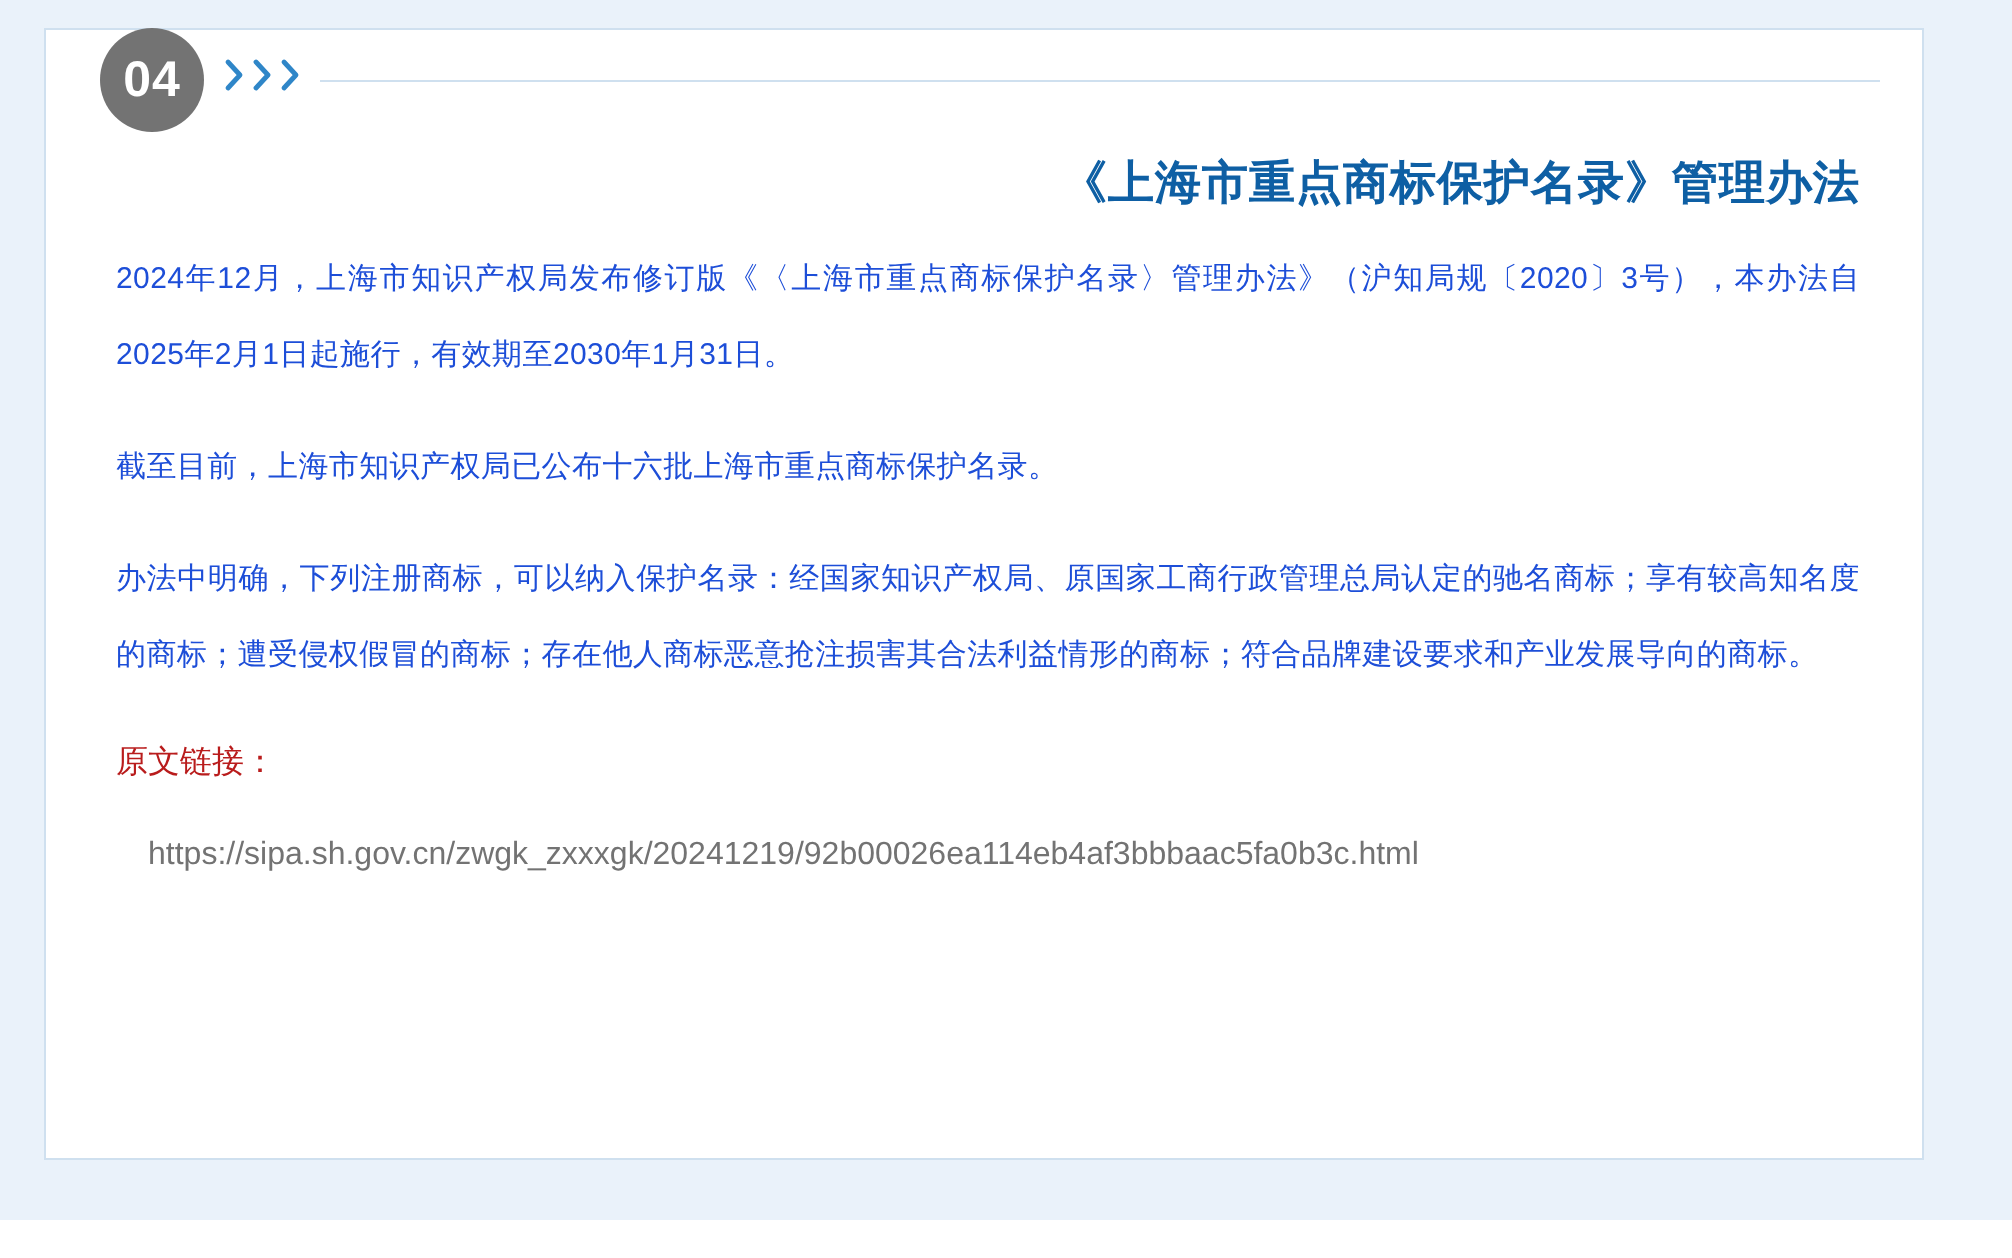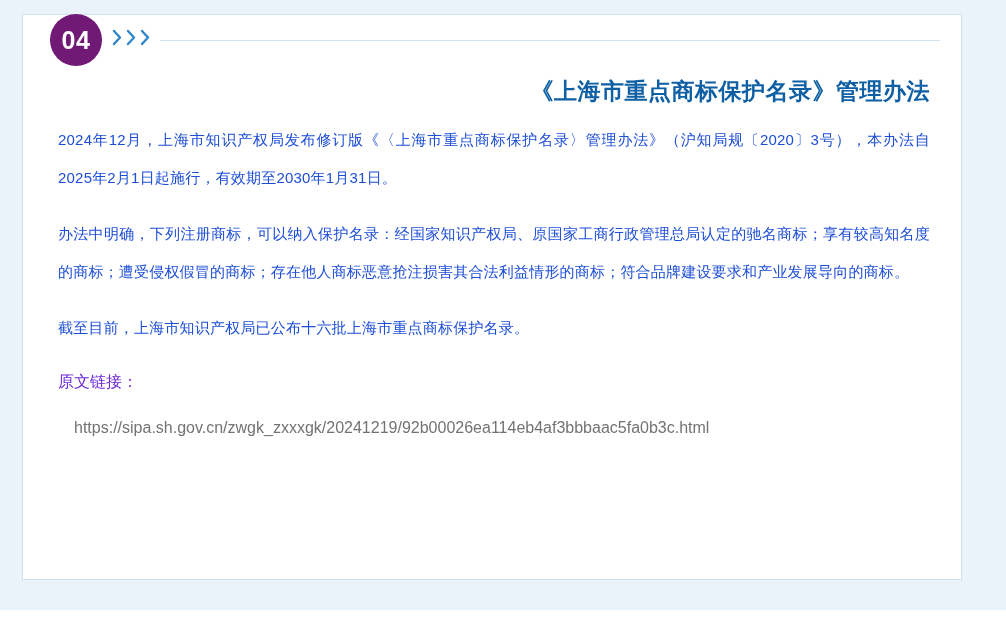--- a/index.html
+++ b/index.html
@@ -51,21 +51,21 @@
   }
 
   
   .badge {
     position: absolute;
     left: 50px;
     top: 14px;
     width: 52px;
     height: 52px;
     border-radius: 50%;
-    background: #701a75;
+    background: #737373;
     color: #ffffff;
     font-size: 25px;
     font-weight: bold;
     display: flex;
     align-items: center;
     justify-content: center;
     letter-spacing: 0.5px;
   }
 
   .chevrons {
@@ -116,21 +116,21 @@
   .para {
     color: #1d4ed8;
     font-size: 15px;
     line-height: 38px;
     margin: 0 0 18px 0;
     text-align: justify;
     letter-spacing: 0.2px;
   }
 
   .src-label {
-    color: #6d28d9;
+    color: #b91c1c;
     font-size: 16px;
     line-height: 30px;
     margin: 20px 0 0 0;
   }
   .src-url {
     color: #737373;
     font-size: 16px;
     line-height: 30px;
     margin: 16px;
     word-break: break-all;
@@ -160,19 +160,19 @@
       <polyline points="2,2 8,8.5 2,15" fill="none" stroke="#2f86c8" stroke-width="2.4" stroke-linecap="round" stroke-linejoin="round"></polyline>
     </svg>
   </div>
 
   <div class="rule"></div>
 
   <div class="content">
     <h1 class="title">《上海市重点商标保护名录》管理办法</h1>
 
     <p class="para">2024年12月，上海市知识产权局发布修订版《〈上海市重点商标保护名录〉管理办法》（沪知局规〔2020〕3号），本办法自2025年2月1日起施行，有效期至2030年1月31日。</p>
+    <p class="para">截至目前，上海市知识产权局已公布十六批上海市重点商标保护名录。</p>
     <p class="para">办法中明确，下列注册商标，可以纳入保护名录：经国家知识产权局、原国家工商行政管理总局认定的驰名商标；享有较高知名度的商标；遭受侵权假冒的商标；存在他人商标恶意抢注损害其合法利益情形的商标；符合品牌建设要求和产业发展导向的商标。</p>
-    <p class="para">截至目前，上海市知识产权局已公布十六批上海市重点商标保护名录。</p>
 
     <p class="src-label">原文链接：</p>
     <p class="src-url">https://sipa.sh.gov.cn/zwgk_zxxxgk/20241219/92b00026ea114eb4af3bbbaac5fa0b3c.html</p>
   </div>
 </div>
 
 </body></html>

